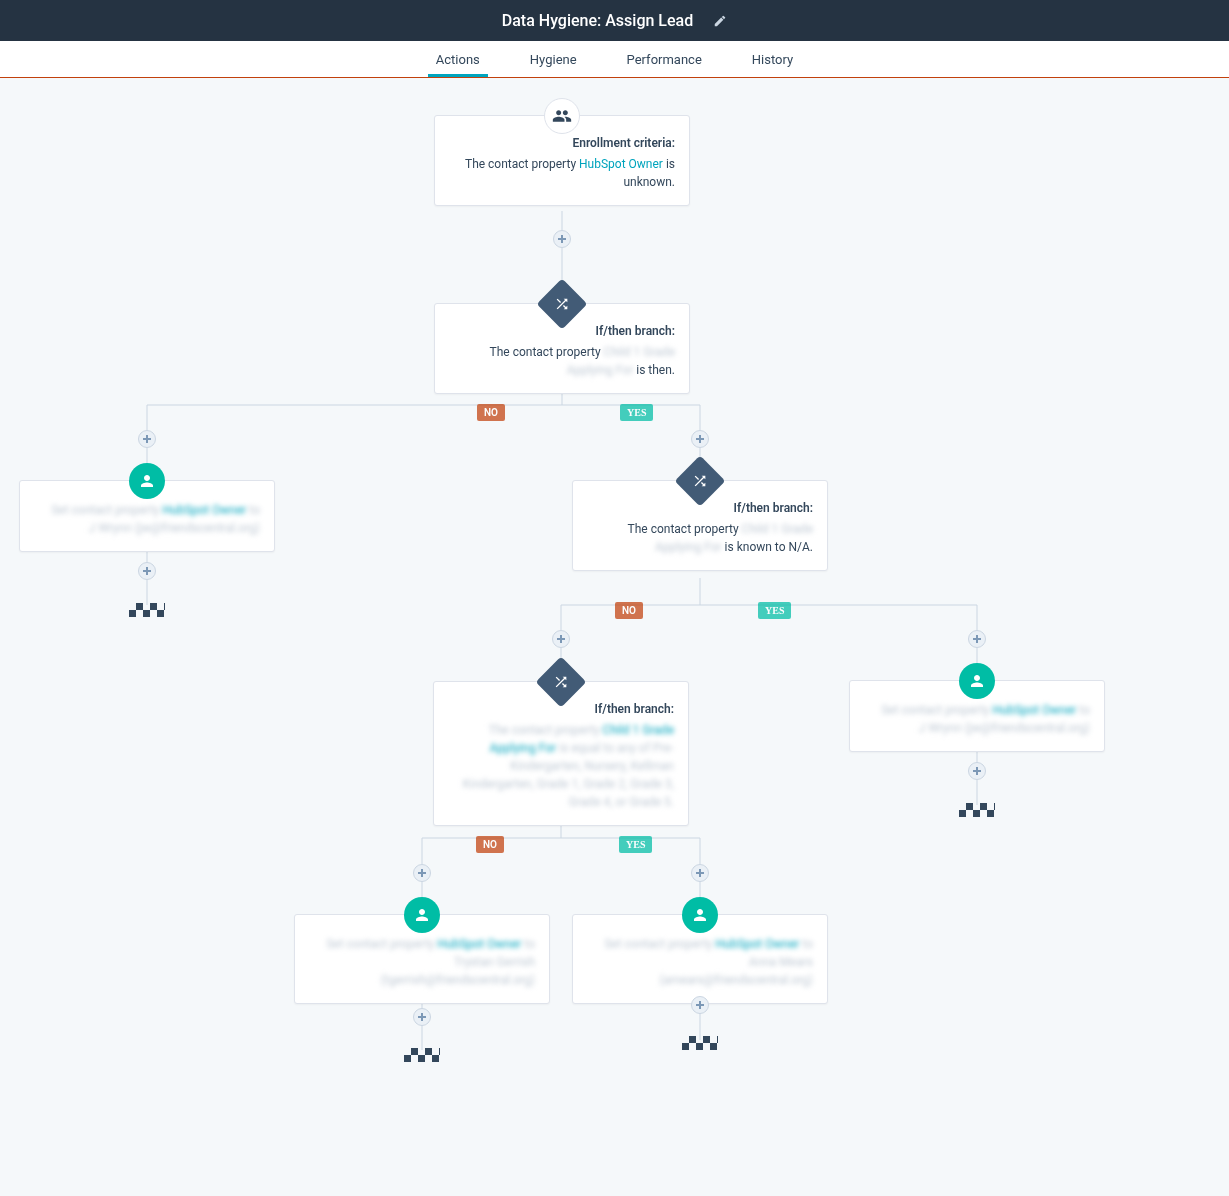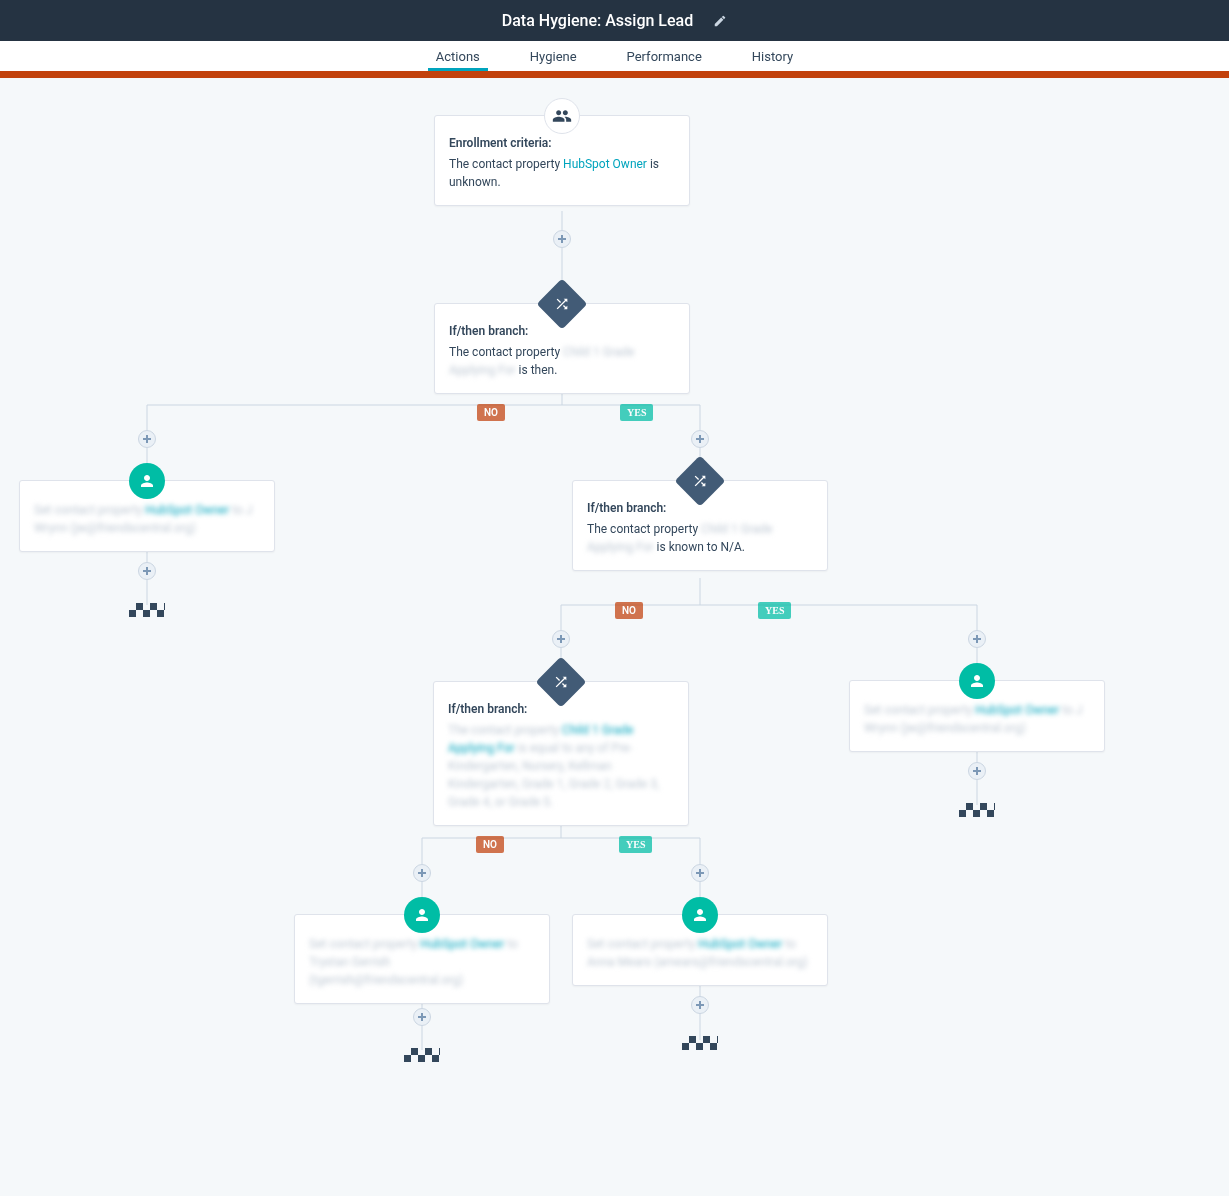--- a/index.html
+++ b/index.html
@@ -2,27 +2,27 @@
 <html><head>
 <meta charset="utf-8">
 <style>
 * { margin: 0; padding: 0; box-sizing: border-box; }
 body { font-family: -apple-system, BlinkMacSystemFont, "Segoe UI", Roboto, sans-serif; background: #f5f8fa; width: 1229px; height: 1196px; overflow: hidden; position: relative; }
 
 .header { background: #253342; color: #fff; height: 41px; display: flex; align-items: center; justify-content: center; gap: 20px; }
 .header-title { font-size: 16px; font-weight: 500; }
 .pencil-icon { width: 14px; height: 14px; fill: #cbd6e2; cursor: pointer; }
 
-.tabs { background: #fff; height: 37px; display: flex; align-items: center; justify-content: center; gap: 50px; border-bottom: 7px solid #c2410c; position: relative; }
+.tabs { background: #fff; height: 37px; display: flex; align-items: center; justify-content: center; gap: 50px; border-bottom: 1px solid #c2410c; position: relative; }
 .tab { font-size: 13px; color: #33475b; cursor: pointer; height: 100%; display: flex; align-items: center; position: relative; }
 .tab.active::after { content: ''; position: absolute; bottom: 0; left: -8px; right: -8px; height: 3px; background: #00a4bd; }
 
 .canvas { position: relative; width: 100%; height: calc(100% - 78px); }
 
-.node { position: absolute; background: #fff; border: 1px solid #dfe3eb; border-radius: 3px; text-align: left; font-size: 12px; color: #33475b; box-shadow: 0 1px 2px rgba(0,0,0,0.04); }
+.node { position: absolute; background: #fff; border: 1px solid #dfe3eb; border-radius: 3px; text-align: right; font-size: 12px; color: #33475b; box-shadow: 0 1px 2px rgba(0,0,0,0.04); padding-left: 12px; }
 .node-body { padding: 20px 14px 14px; }
 .node-title { font-weight: 600; margin-bottom: 5px; }
 .node-text { line-height: 1.5; }
 .link { color: #00a4bd; }
 .blurred { color: #bfc9d4; filter: blur(2.5px); user-select: none; }
 
 .icon-circle { width: 36px; height: 36px; border-radius: 50%; position: absolute; left: 50%; transform: translateX(-50%); top: -18px; display: flex; align-items: center; justify-content: center; }
 .icon-circle.white { background: #fff; border: 1px solid #dfe3eb; }
 .icon-circle.teal { background: #00bda5; }
 .icon-diamond { width: 36px; height: 36px; background: #425b76; transform: translateX(-50%) rotate(45deg); position: absolute; left: 50%; top: -18px; border-radius: 4px; display: flex; align-items: center; justify-content: center; }

